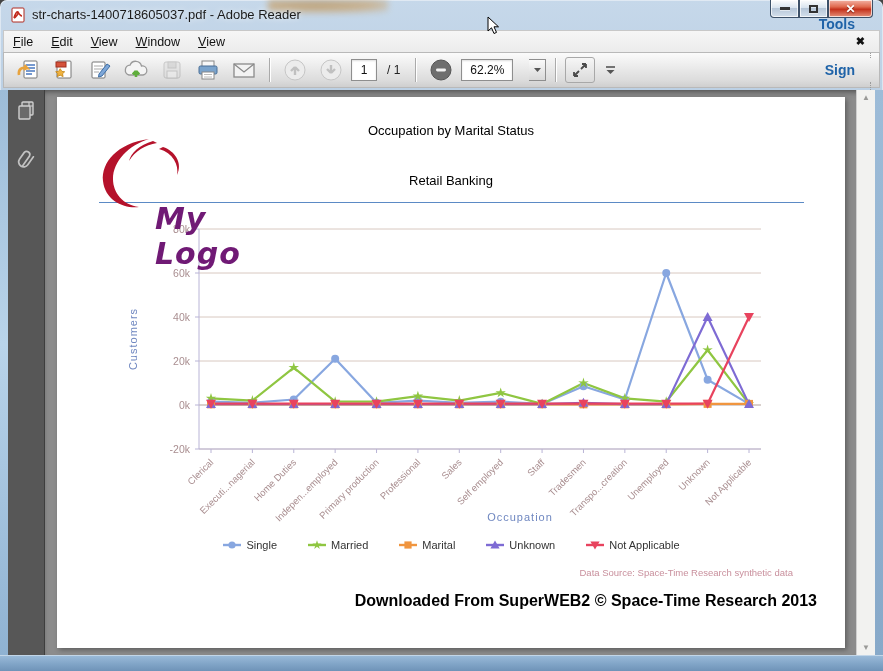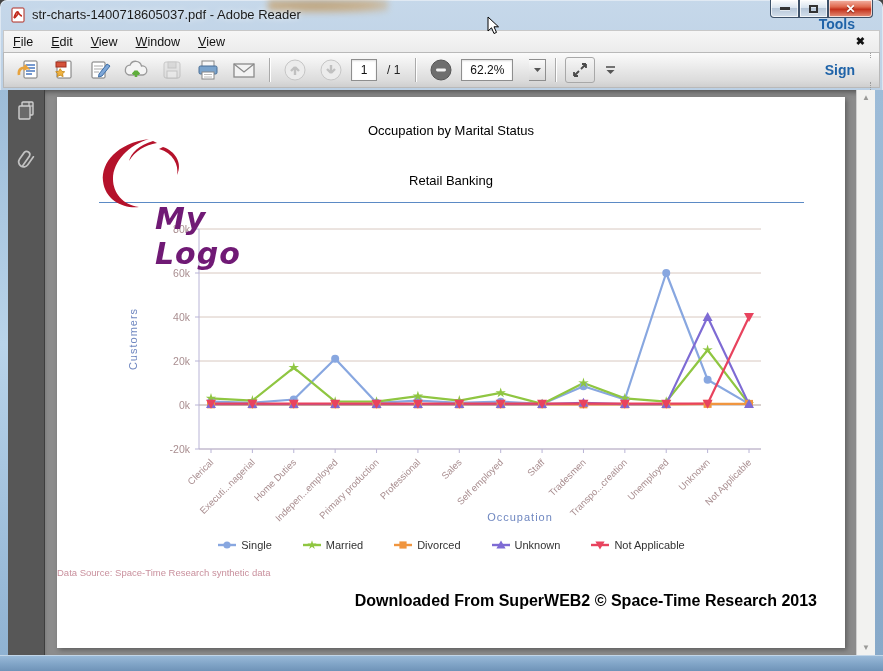--- a/index.html
+++ b/index.html
@@ -66,21 +66,21 @@
     box-shadow:2px 2px 5px #00000055; overflow:hidden; }
   .doc-title { text-align:center; margin-top:26px; font-size:13px; color:#000; }
   .doc-subtitle { text-align:center; margin-top:35px; font-size:13px; color:#000; }
   .logo { position:absolute; left:30px; top:38px; width:200px; height:80px; }
   .logo-text { position:absolute; left:40px; top:66px; font-size:30px; font-weight:bold;
     font-style:italic; color:#701a75; letter-spacing:1px; font-family:"DejaVu Sans", sans-serif;margin-left:28px; }
   .rule { margin:14px auto 0 auto; width:705px; border-top:1px solid #5b8ac5; }
   .chartwrap { margin:10px auto 0 auto; width:660px; }
   .legend { display:flex; justify-content:center; gap:30px; margin-top:4px; font-size:11px; color:#333; align-items:center; }
   .legend-item { display:flex; align-items:center; gap:4px; }
-  .datasource { margin:16px 52px 0 0; font-size:9.5px; color:#c9909d; }
+  .datasource { text-align:right; margin:16px 52px 0 0; font-size:9.5px; color:#c9909d; }
   .doc-footer { text-align:right; margin:14px 28px 0 0; font-size:16px; font-weight:bold; color:#000; }
   .bottom-border { position:absolute; left:0; right:0; bottom:0; height:16px;
     background:linear-gradient(180deg,#9cbcda,#7fa3c6 60%,#6f93b8); box-shadow:inset 0 1px 0 #ffffff66; }
   .cursor { position:absolute; left:487px; top:16px; z-index:50; }
 </style>
 </head>
 <body>
 
 <div class="window">
 
@@ -383,21 +383,21 @@
                   <line x1="1" x2="19" y1="6" y2="6" stroke="#8fc641" stroke-width="2.4"></line>
                   <polygon points="10.0,1.2 11.1,4.5 14.6,4.5 11.7,6.6 12.8,9.9 10.0,7.8 7.2,9.9 8.3,6.6 5.4,4.5 8.9,4.5" fill="#8fc641"></polygon>
                 </svg>
                 <span>Married</span>
               </span>
               <span class="legend-item">
                 <svg width="20" height="12">
                   <line x1="1" x2="19" y1="6" y2="6" stroke="#f0953f" stroke-width="2.4"></line>
                   <rect x="6.4" y="2.4" width="7.2" height="7.2" fill="#f0953f"></rect>
                 </svg>
-                <span>Divorced</span>
+                <span>Marital</span>
               </span>
               <span class="legend-item">
                 <svg width="20" height="12">
                   <line x1="1" x2="19" y1="6" y2="6" stroke="#7e6bd4" stroke-width="2.4"></line>
                   <polygon points="10,1.4 5.4,9.6 14.6,9.6" fill="#7e6bd4"></polygon>
                 </svg>
                 <span>Unknown</span>
               </span>
               <span class="legend-item">
                 <svg width="20" height="12">

